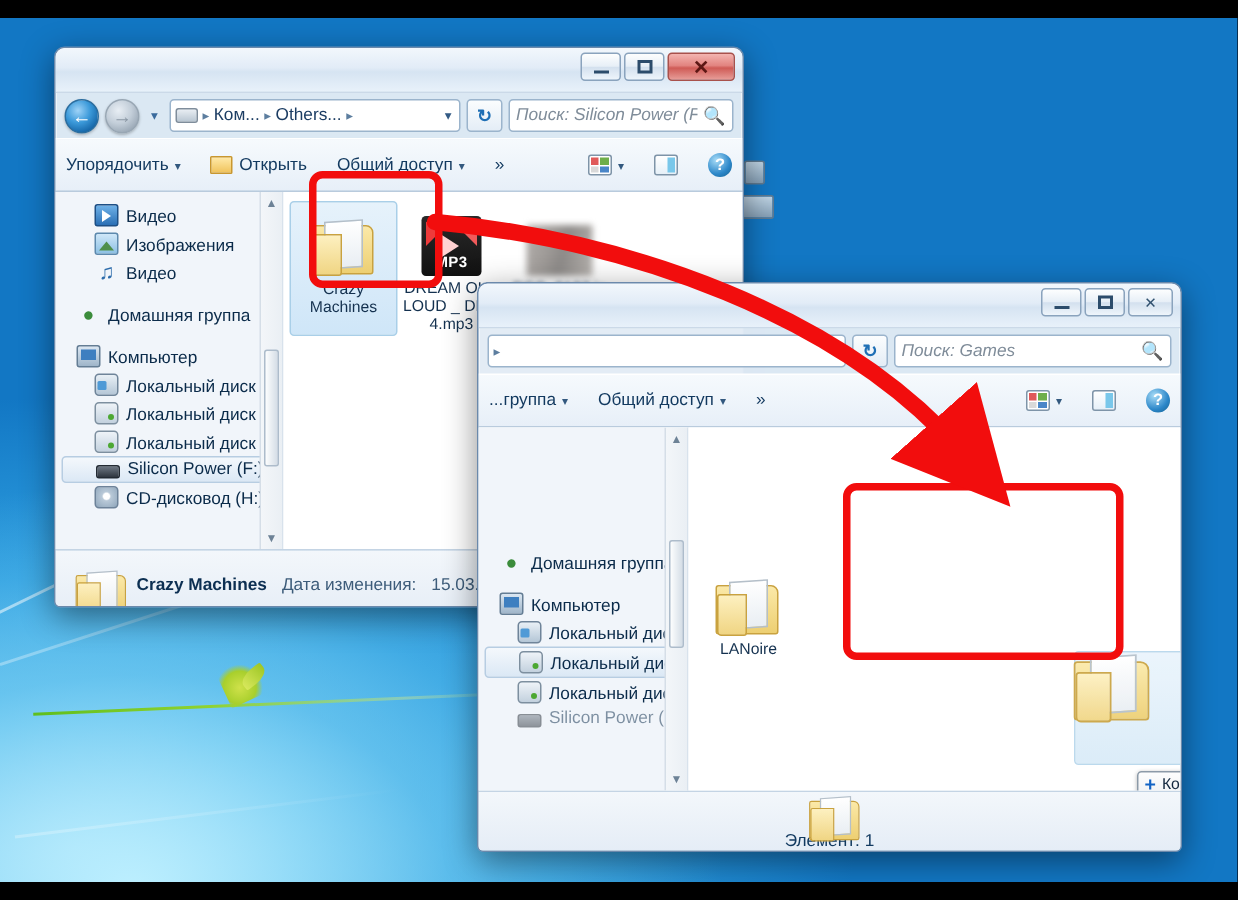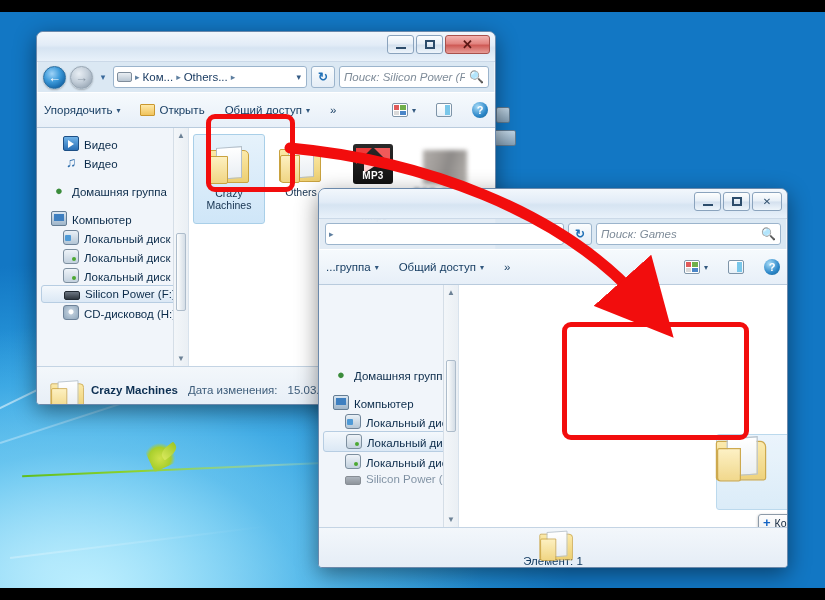--- a/index.html
+++ b/index.html
@@ -378,20 +378,24 @@
       <div class="tb-help">?</div>
     </div>
 
     <div class="winbody" style="height:238px;">
       <div class="navpane">
         <div class="navitem child">
           <span class="ico video"></span>
           <span>Видео</span>
         </div>
         <div class="navitem child">
+          <span class="ico pic"></span>
+          <span>Изображения</span>
+        </div>
+        <div class="navitem child">
           <span class="ico music">♫</span>
           <span>Видео</span>
         </div>
         <div class="navgap"></div>
         <div class="navitem">
           <span class="ico homegroup">●</span>
           <span>Домашняя группа</span>
         </div>
         <div class="navgap"></div>
         <div class="navitem">
@@ -433,30 +437,20 @@
               <div class="folder">
                 <div class="back"></div>
                   <div class="page"></div>
                   <div class="front"></div>
               </div>
             </div>
             <div>Crazy Machines</div>
           </div>
           <div class="fitem">
             <div class="fthumb">
-              <div class="folder">
-                <div class="back"></div>
-                  <div class="page"></div>
-                  <div class="front"></div>
-              </div>
-            </div>
-            <div>Others</div>
-          </div>
-          <div class="fitem">
-            <div class="fthumb">
               <div class="mp3ico">
                 <div class="tri-l"></div>
                   <div class="tri-r"></div>
                   <div class="tri-c"></div>
                 <div class="lbl">MP3</div>
               </div>
             </div>
             <div>DREAM OUT LOUD _ DMC 4.mp3</div>
           </div>
           <div class="fitem">
@@ -570,20 +564,32 @@
           <span>Silicon Power (F:)</span>
         </div>
         <div class="vsb">
           <div class="arrow">▲</div>
           <div class="thumb" style="top:75px; height:72px;"></div>
           <div class="arrow" style="position:absolute; left:0; right:0; bottom:0;">▼</div>
         </div>
       </div>
 
       <div class="filepane">
+        <div class="fgrid" style="padding-top:90px">
+          <div class="fitem">
+            <div class="fthumb">
+              <div class="folder">
+                <div class="back"></div>
+                  <div class="page"></div>
+                  <div class="front"></div>
+              </div>
+            </div>
+            <div>LANoire</div>
+          </div>
+        </div>
 
         <div class="dropzone" style="left:247px; top:137px; width:180px; height:110px; background:transparent;">
           <div class="drag-ghost">
             <div class="folder">
               <div class="back"></div>
                 <div class="page"></div>
                 <div class="front"></div>
             </div>
           </div>
           <div class="droptip">

